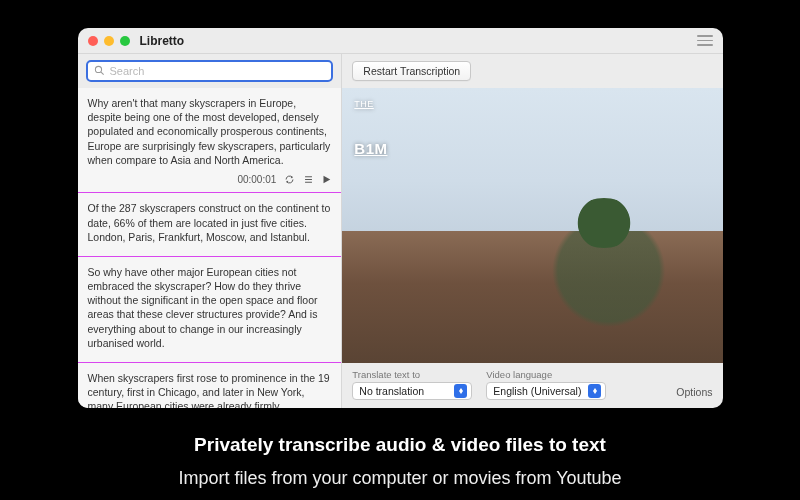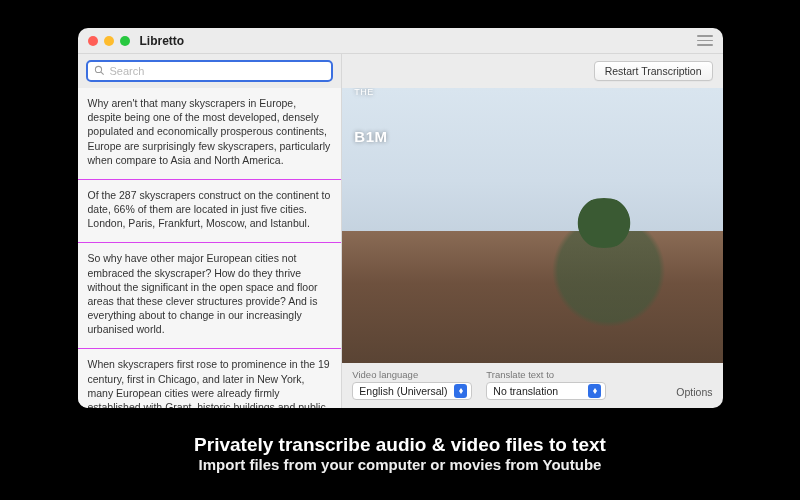--- a/index.html
+++ b/index.html
@@ -101,21 +101,21 @@
 
   .right {
     flex: 1;
     display: flex;
     flex-direction: column;
     min-height: 0;
   }
   .toolbar {
     height: 34px;
     display: flex;
-    justify-content: flex-end;
+    justify-content: space-between;
     align-items: center;
     gap: 6px;
     padding: 0 10px;
   }
   .btn {
     height: 20px;
     border: 0.5px solid #c8c8c8;
     border-radius: 4px;
     background: linear-gradient(#ffffff,#f2f2f2);
     font-size: 10.5px;
@@ -136,23 +136,24 @@
   .city {
     position:absolute; left:0; right:0; bottom:0; height:48%;
     background:
       radial-gradient(circle at 70% 30%, rgba(60,90,60,.55) 0 18%, transparent 20%),
       linear-gradient(#8a6b55 0%, #6e513e 40%, #5a4434 100%);
   }
   .tree { position:absolute; right:22%; top:40%; width:70px; height:50px;
           background: radial-gradient(circle at 50% 50%, #3a5a33 0 60%, transparent 62%);
           border-radius:50%; filter:blur(.4px);}
   .brand {
-    position:absolute; left:12px; top:0; color:#fff;
+    position:absolute; left:12px; top:12px; color:#fff;
     font-size:9px; font-weight:400; letter-spacing:.5px; line-height:1;
     text-shadow: 0 0 4px rgba(0,0,0,.4);
+    text-decoration: underline;
   }
   .brand .big { font-size:15px; font-weight:800; letter-spacing:.5px;margin-top:32px; }
   .bottombar {
     display:flex; align-items:flex-end; gap:14px;
     padding: 6px 10px 8px 10px;
     font-size: 10px;
   }
   .field { display:flex; flex-direction:column; gap:2px; }
   .field label { color:#777; font-size:9.5px; }
   .select {
@@ -172,21 +173,21 @@
   }
   .select .arrows .up{border-bottom:3px solid #fff;}
   .select .arrows .dn{border-top:3px solid #fff;}
   .optlink { color:#555; font-size:10.5px; padding-bottom:2px;margin-left:42px;}
 
   .caption {
     color: #fff; text-align: center; margin-top: 18px;
     font-family: -apple-system, "Helvetica Neue", Arial, sans-serif;
   }
   .caption h1 { font-size: 19px; font-weight: 700; margin-top: 8px; }
-  .caption h2 { font-size: 15px; font-weight: 700; margin-top: 0; color:#eee;}
+  .caption h2 { font-size: 18px; font-weight: 400; margin-top: 12px; color:#eee;}
 </style>
 </head>
 <body>
 
 <div class="window">
   <div class="titlebar">
     <div class="traffic">
       <div class="dot r"></div>
       <div class="dot y"></div>
       <div class="dot g"></div>
@@ -210,20 +211,41 @@
                 <circle cx="6.5" cy="6.5" r="4.5" fill="none" stroke="#999" stroke-width="1.5"></circle>
                 <line x1="10.2" y1="10.2" x2="14" y2="14" stroke="#999" stroke-width="1.5"></line>
               </svg>
           </span>
           <input placeholder="Search" style="">
         </div>
       </div>
       <div class="segments">
         <div class="seg">
           <div class="segtext">Why aren't that many skyscrapers in Europe, despite being one of the most developed, densely populated and economically prosperous continents, Europe are surprisingly few skyscrapers, particularly when compare to Asia and North America.</div>
+          <div class="segfoot">
+            <span>00:00:01</span>
+            <span class="ico">
+                <svg viewBox="0 0 16 16">
+                  <path d="M3 8a5 5 0 0 1 9-3M13 8a5 5 0 0 1-9 3"></path>
+                  <path d="M11 3l1 2-2 .5M5 13l-1-2 2-.5"></path>
+                </svg>
+              </span>
+            <span class="ico">
+                <svg viewBox="0 0 16 16">
+                  <line x1="3" y1="4" x2="13" y2="4"></line>
+                  <line x1="3" y1="8" x2="13" y2="8"></line>
+                  <line x1="3" y1="12" x2="13" y2="12"></line>
+                </svg>
+              </span>
+            <span class="ico play">
+                <svg viewBox="0 0 12 12">
+                  <polygon points="2,1 11,6 2,11"></polygon>
+                </svg>
+              </span>
+          </div>
         </div>
         <div class="seg">
           <div class="segtext">Of the 287 skyscrapers construct on the continent to date, 66% of them are located in just five cities. London, Paris, Frankfurt, Moscow, and Istanbul.</div>
         </div>
         <div class="seg">
           <div class="segtext">So why have other major European cities not embraced the skyscraper? How do they thrive without the significant in the open space and floor areas that these clever structures provide? And is everything about to change in our increasingly urbanised world.</div>
         </div>
         <div class="seg">
           <div class="segtext">When skyscrapers first rose to prominence in the 19 century, first in Chicago, and later in New York, many European cities were already firmly established with Grant, historic buildings and public spaces. The left little room for large new structures.</div>
 
@@ -239,39 +261,39 @@
         <div class="sky"></div>
         <div class="city"></div>
         <div class="tree"></div>
         <div class="brand">
           <div>THE</div>
           <div class="big">B1M</div>
         </div>
       </div>
       <div class="bottombar">
         <div class="field">
+          <label>Translate text to</label>
+          <div class="select">
+            <span>No translation</span>
+            <span class="arrows">
+                <span class="up"></span>
+                <span class="dn"></span>
+              </span>
+          </div>
+        </div>
+        <div class="field">
           <label>Video language</label>
           <div class="select">
             <span>English (Universal)</span>
             <span class="arrows">
                 <span class="up"></span>
                 <span class="dn"></span>
               </span>
           </div>
         </div>
-        <div class="field">
-          <label>Translate text to</label>
-          <div class="select">
-            <span>No translation</span>
-            <span class="arrows">
-                <span class="up"></span>
-                <span class="dn"></span>
-              </span>
-          </div>
-        </div>
         <div class="spacer"></div>
         <span class="optlink">Options</span>
       </div>
     </div>
   </div>
 </div>
 
 <div class="caption">
   <h1>Privately transcribe audio &amp; video files to text</h1>
   <h2>Import files from your computer or movies from Youtube</h2>

